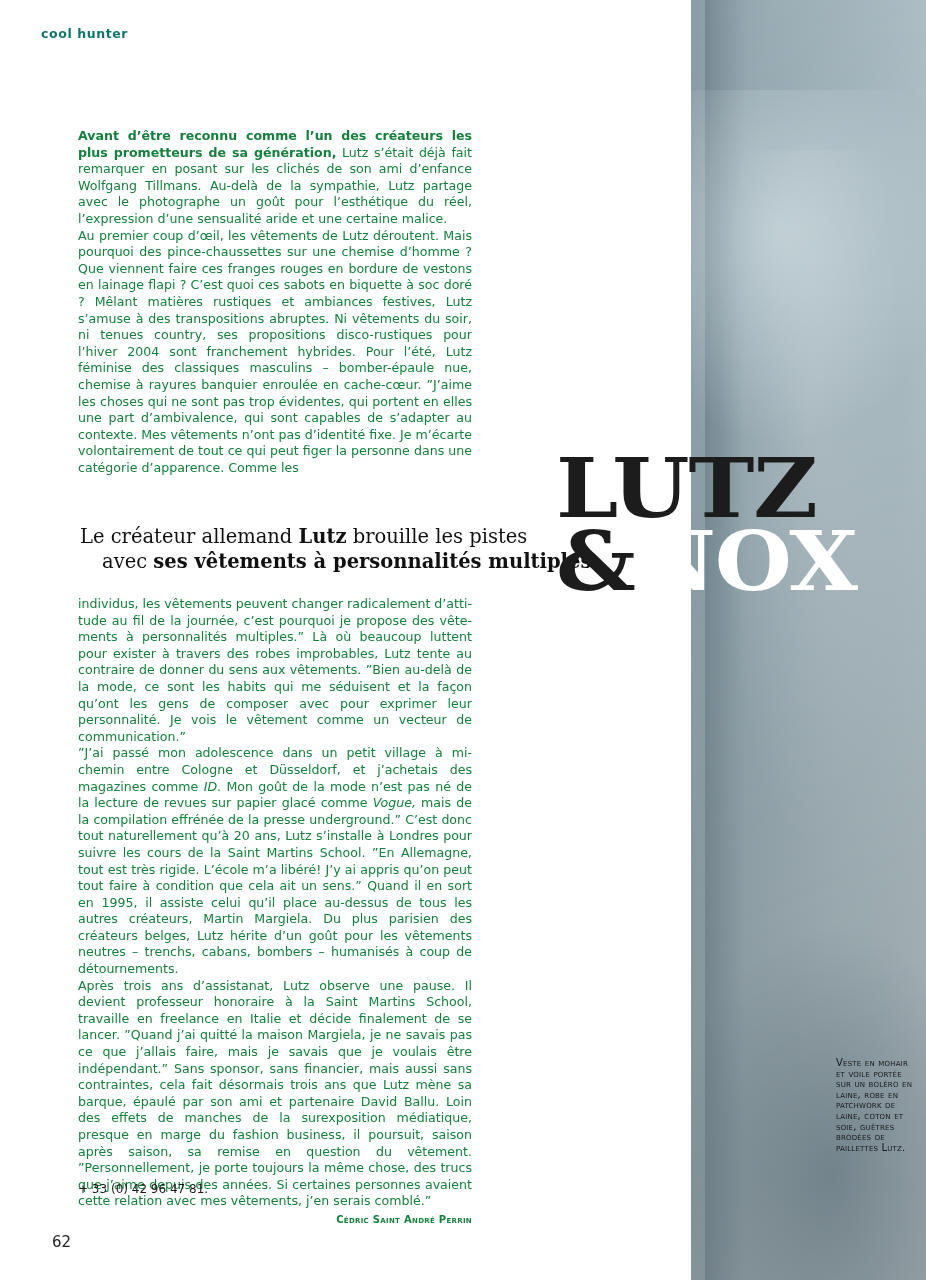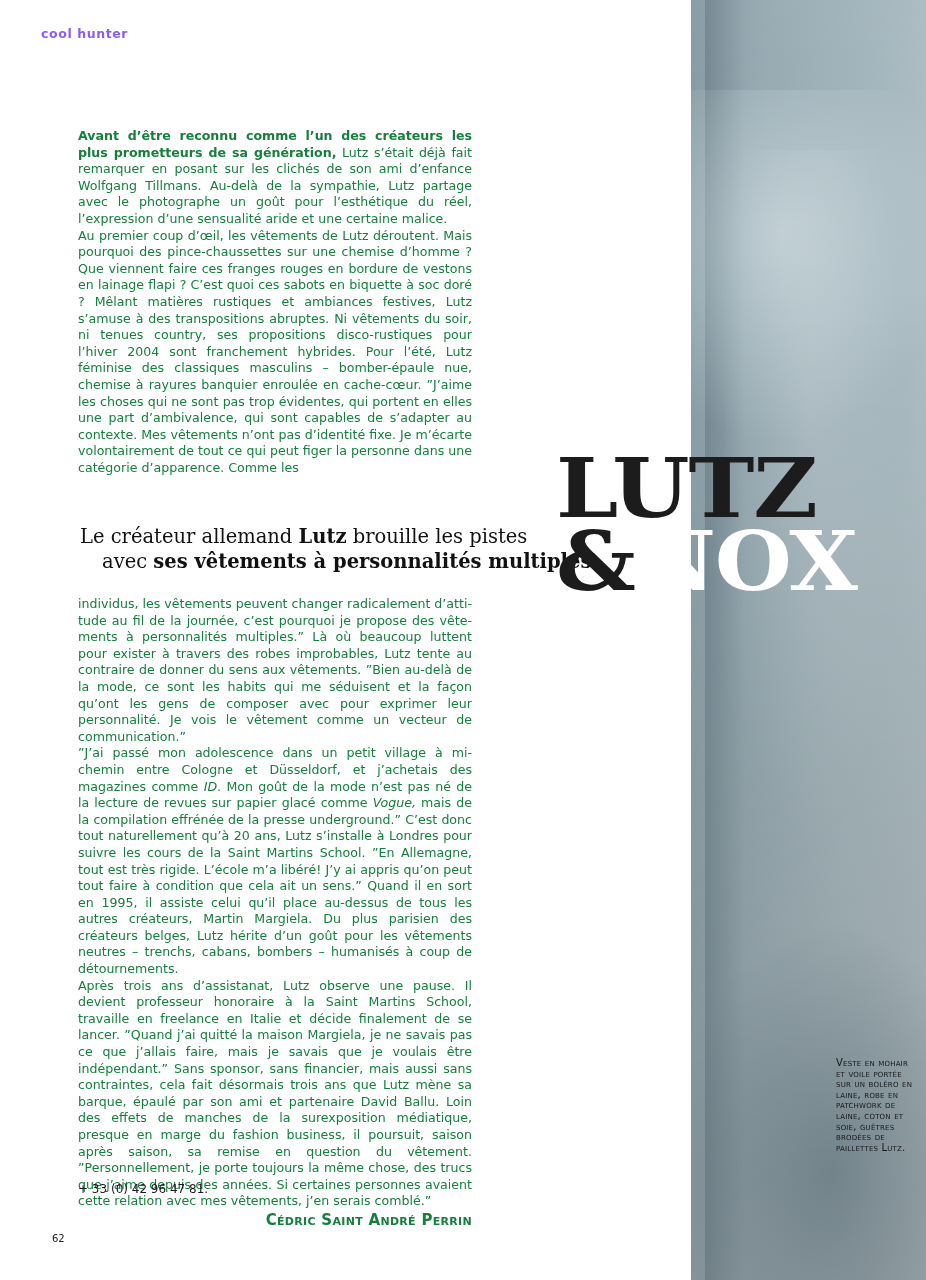--- a/index.html
+++ b/index.html
@@ -62,21 +62,21 @@
   }
 
   
   .kicker {
     position: absolute;
     left: 41px;
     top: 26px;
     font-size: 12.5px;
     font-weight: bold;
     letter-spacing: 0.6px;
-    color: #8b5cf6;
+    color: #0f766e;
     font-family: "DejaVu Sans", sans-serif;
   }
 
   
   .col {
     position: absolute;
     left: 78px;
     width: 394px;
     font-family: "DejaVu Sans", sans-serif;
     font-size: 12.6px;
@@ -137,21 +137,21 @@
     transform-origin: left center;
     margin-top: 6px;
   }
   .masthead .m2 .nox {
     color: #ffffff;
   }
   .byline {
     text-align: right;
     font-weight: bold;
     font-variant: small-caps;
-    font-size: 15px;
+    font-size: 10px;
     letter-spacing: 0.3px;
     display: block;
     margin-top: 2px;
   }
   .contact {
     position: absolute;
     left: 78px;
     top: 1182px;
     width: 394px;
     font-family: "DejaVu Sans", sans-serif;
@@ -174,21 +174,21 @@
     font-variant: small-caps;
     letter-spacing: 0.2px;
   }
 
   
   .folio {
     position: absolute;
     left: 52px;
     top: 1233px;
     font-family: "DejaVu Sans", sans-serif;
-    font-size: 10px;
+    font-size: 15px;
     color: #222;
   }
 </style>
 </head>
 <body>
 
 <div class="photo-panel">
   <div class="fold"></div>
   <div class="glow"></div>
   <div class="figure"></div>

